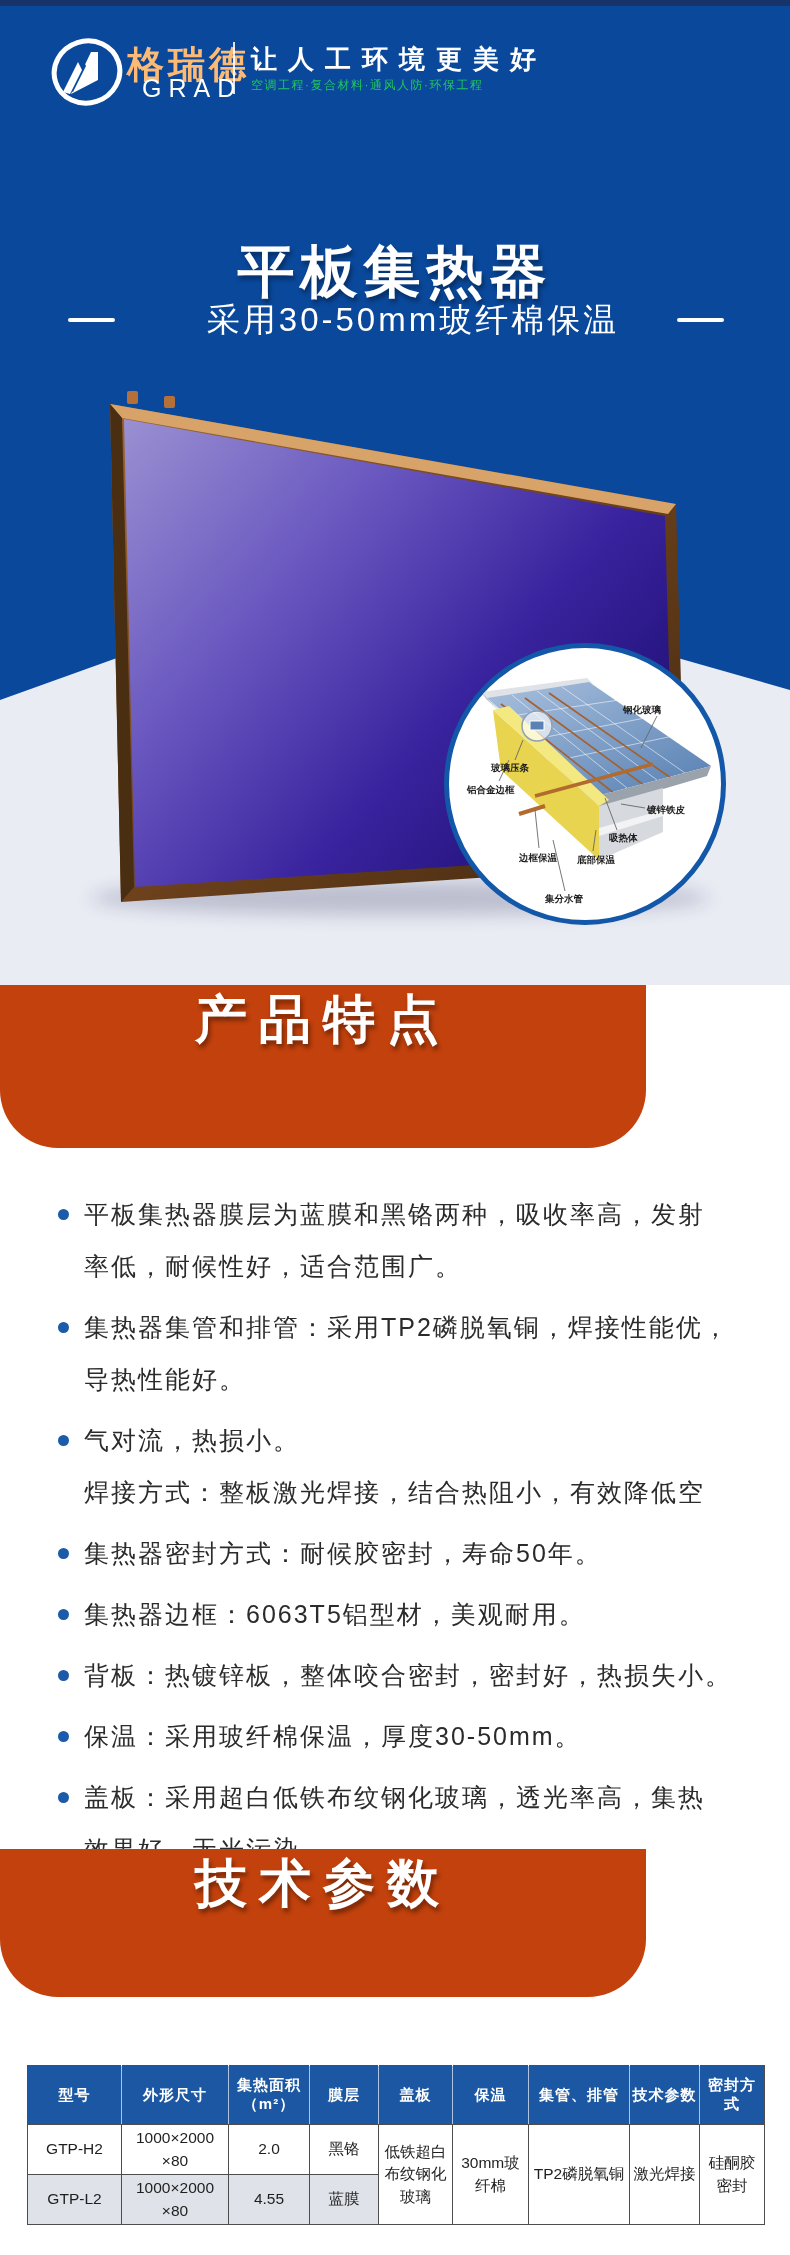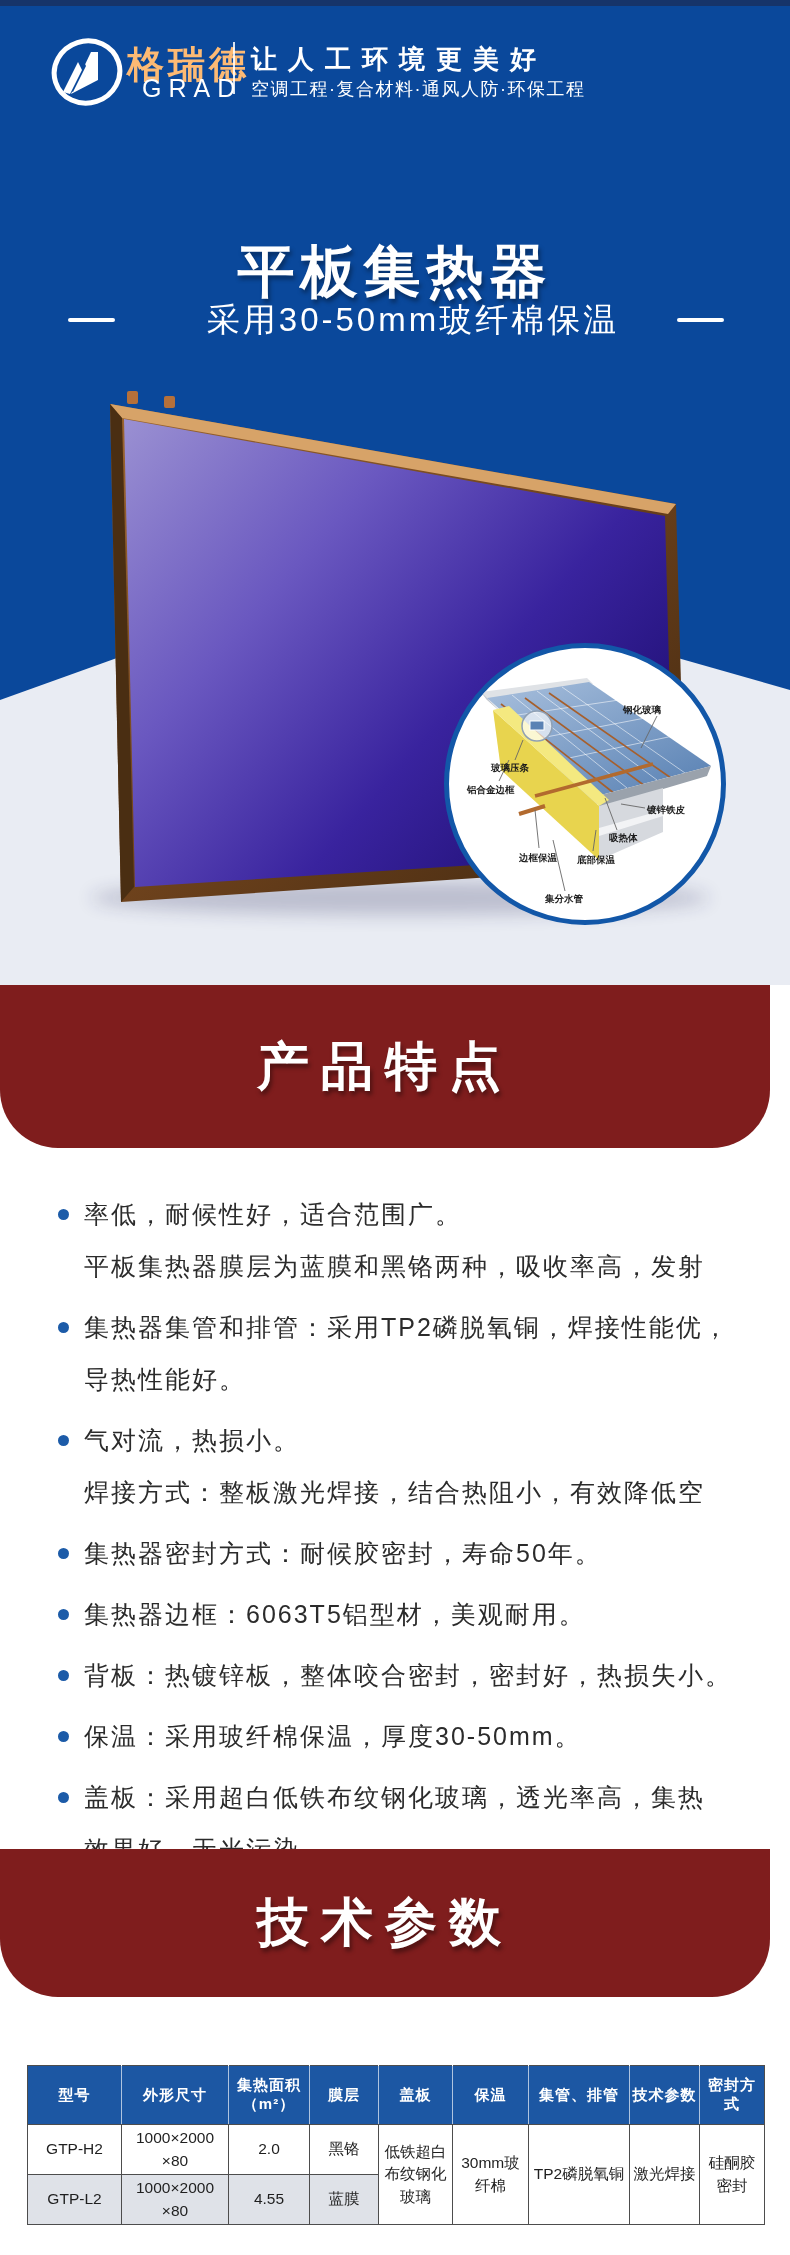--- a/index.html
+++ b/index.html
@@ -10,21 +10,21 @@
   .hero{position:absolute;left:0;top:0;width:790px;height:985px;background:#0a489b;}
   .top-strip{position:absolute;left:0;top:0;width:790px;height:6px;background:#16346a;}
 
   
   .brand{position:absolute;left:0;top:0;width:790px;height:120px;}
   .logo-mark{position:absolute;left:51px;top:36px;width:72px;height:72px;}
   .logo-cn{position:absolute;left:127px;top:40px;color:#fdba74;font-size:37px;font-weight:700;letter-spacing:4px;}
   .logo-en{position:absolute;left:128px;top:74px;color:#fff;font-size:25px;font-weight:400;letter-spacing:7px;margin-left:14px;}
   .brand-divider{position:absolute;left:233px;top:42px;width:2px;height:52px;background:rgba(255,255,255,.85);}
   .slogan{position:absolute;left:251px;top:42px;color:#fff;font-size:26px;font-weight:700;letter-spacing:11px;white-space:nowrap;text-align:center;}
-  .tagline{position:absolute;left:251px;top:77px;color:#ffffff;font-size:18px;font-weight:400;letter-spacing:1.5px;white-space:nowrap;}
+  .tagline{position:absolute;left:251px;top:77px;color:#22c55e;font-size:12px;font-weight:400;letter-spacing:1.5px;white-space:nowrap;}
 
   
   .hero-title{position:absolute;left:0;top:196px;width:790px;text-align:center;color:#fff;
       font-size:57px;font-weight:800;letter-spacing:6px;text-shadow:2px 4px 4px rgba(0,0,0,.35);}
   .hero-subtitle-row{position:absolute;left:0;top:298px;width:790px;height:46px;}
   .hero-subtitle{position:absolute;left:0;top:0;width:790px;text-align:center;color:#fff;
       font-size:33px;font-weight:400;letter-spacing:3px;padding-left:18px;}
   .dash{position:absolute;top:20px;width:47px;height:4px;background:#fff;border-radius:2px;}
   .dash-left{left:68px;} .dash-right{right:66px;}
 
@@ -34,23 +34,23 @@
 
   .product-art{position:absolute;left:0;top:0;width:790px;height:985px;}
 
   
   .inset{position:absolute;left:444px;top:643px;width:272px;height:272px;background:#fff;
       border:5px solid #1257a8;border-radius:50%;overflow:hidden;}
   .inset svg{position:absolute;left:0;top:0;}
   .inset-label{position:absolute;font-size:9.5px;color:#1b1b1b;letter-spacing:0;white-space:nowrap;font-weight:700;}
 
   
-  .banner{position:absolute;left:0;width:770px;background:#7f1d1d;
+  .banner{position:absolute;left:0;width:646px;background:#c2410c;
       border-bottom-left-radius:58px;border-bottom-right-radius:58px;
-      display:flex;align-items:center;justify-content:center;}
+      display:flex;align-items:flex-start;justify-content:center;}
   .banner-features{top:985px;height:163px;}
   .banner-specs{top:1849px;height:148px;}
   .banner-text{color:#fff;font-size:52px;font-weight:800;letter-spacing:12px;
       text-shadow:2px 4px 4px rgba(0,0,0,.4);}
 
   
   .features{position:absolute;left:58px;top:1188px;width:700px;}
   .features ul{list-style:none;margin:0;padding:0;}
   .features li{position:relative;padding-left:26px;margin-bottom:9px;
       font-size:25px;line-height:52px;color:#2b2b2b;letter-spacing:2px;font-weight:500;}
@@ -192,22 +192,22 @@
     </div>
   </section>
 
   <section class="banner banner-features">
     <span class="banner-text">产品特点</span>
   </section>
 
   <section class="features">
     <ul>
       <li>
+        <span class="f-line">平板集热器膜层为蓝膜和黑铬两种，吸收率高，发射</span>
         <span class="f-line">率低，耐候性好，适合范围广。</span>
-        <span class="f-line">平板集热器膜层为蓝膜和黑铬两种，吸收率高，发射</span>
       </li>
       <li>
         <span class="f-line">集热器集管和排管：采用TP2磷脱氧铜，焊接性能优，</span>
         <span class="f-line">导热性能好。</span>
       </li>
       <li>
         <span class="f-line">气对流，热损小。</span>
         <span class="f-line">焊接方式：整板激光焊接，结合热阻小，有效降低空</span>
       </li>
       <li>

